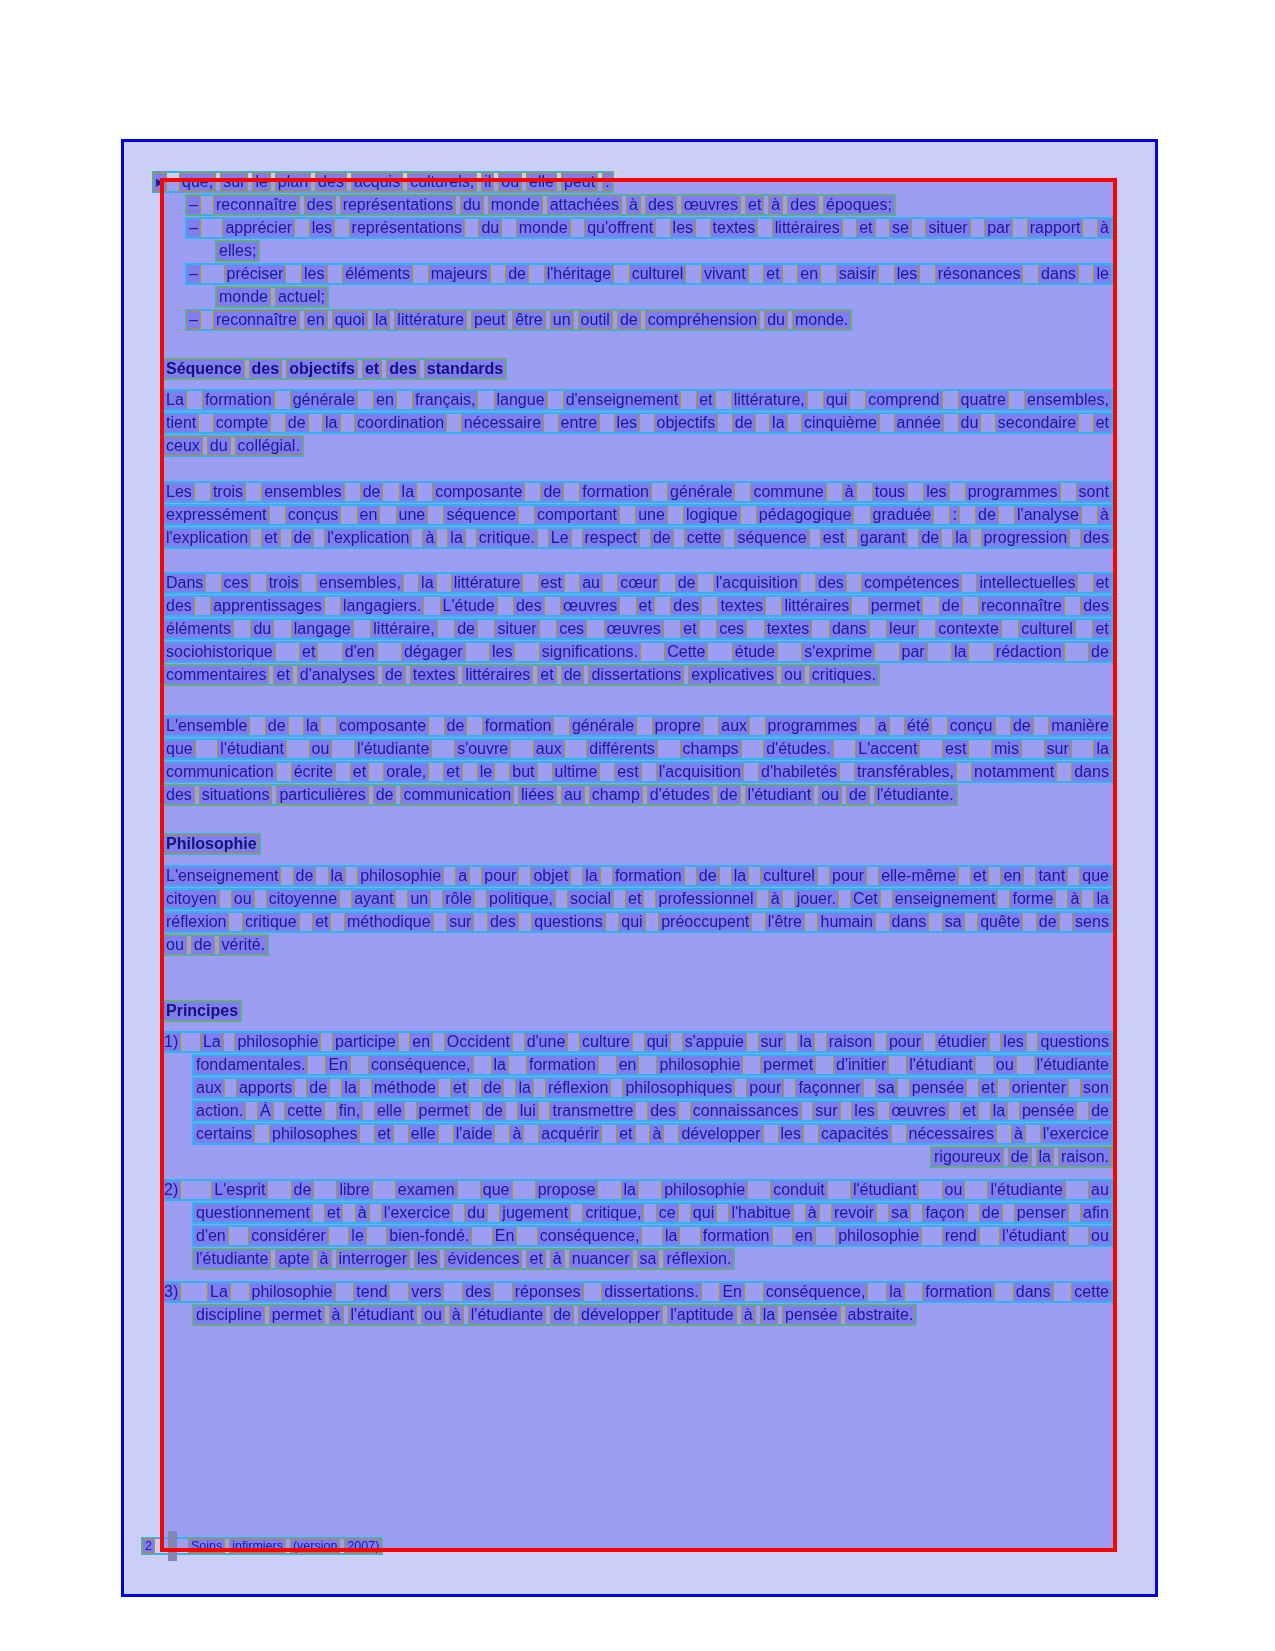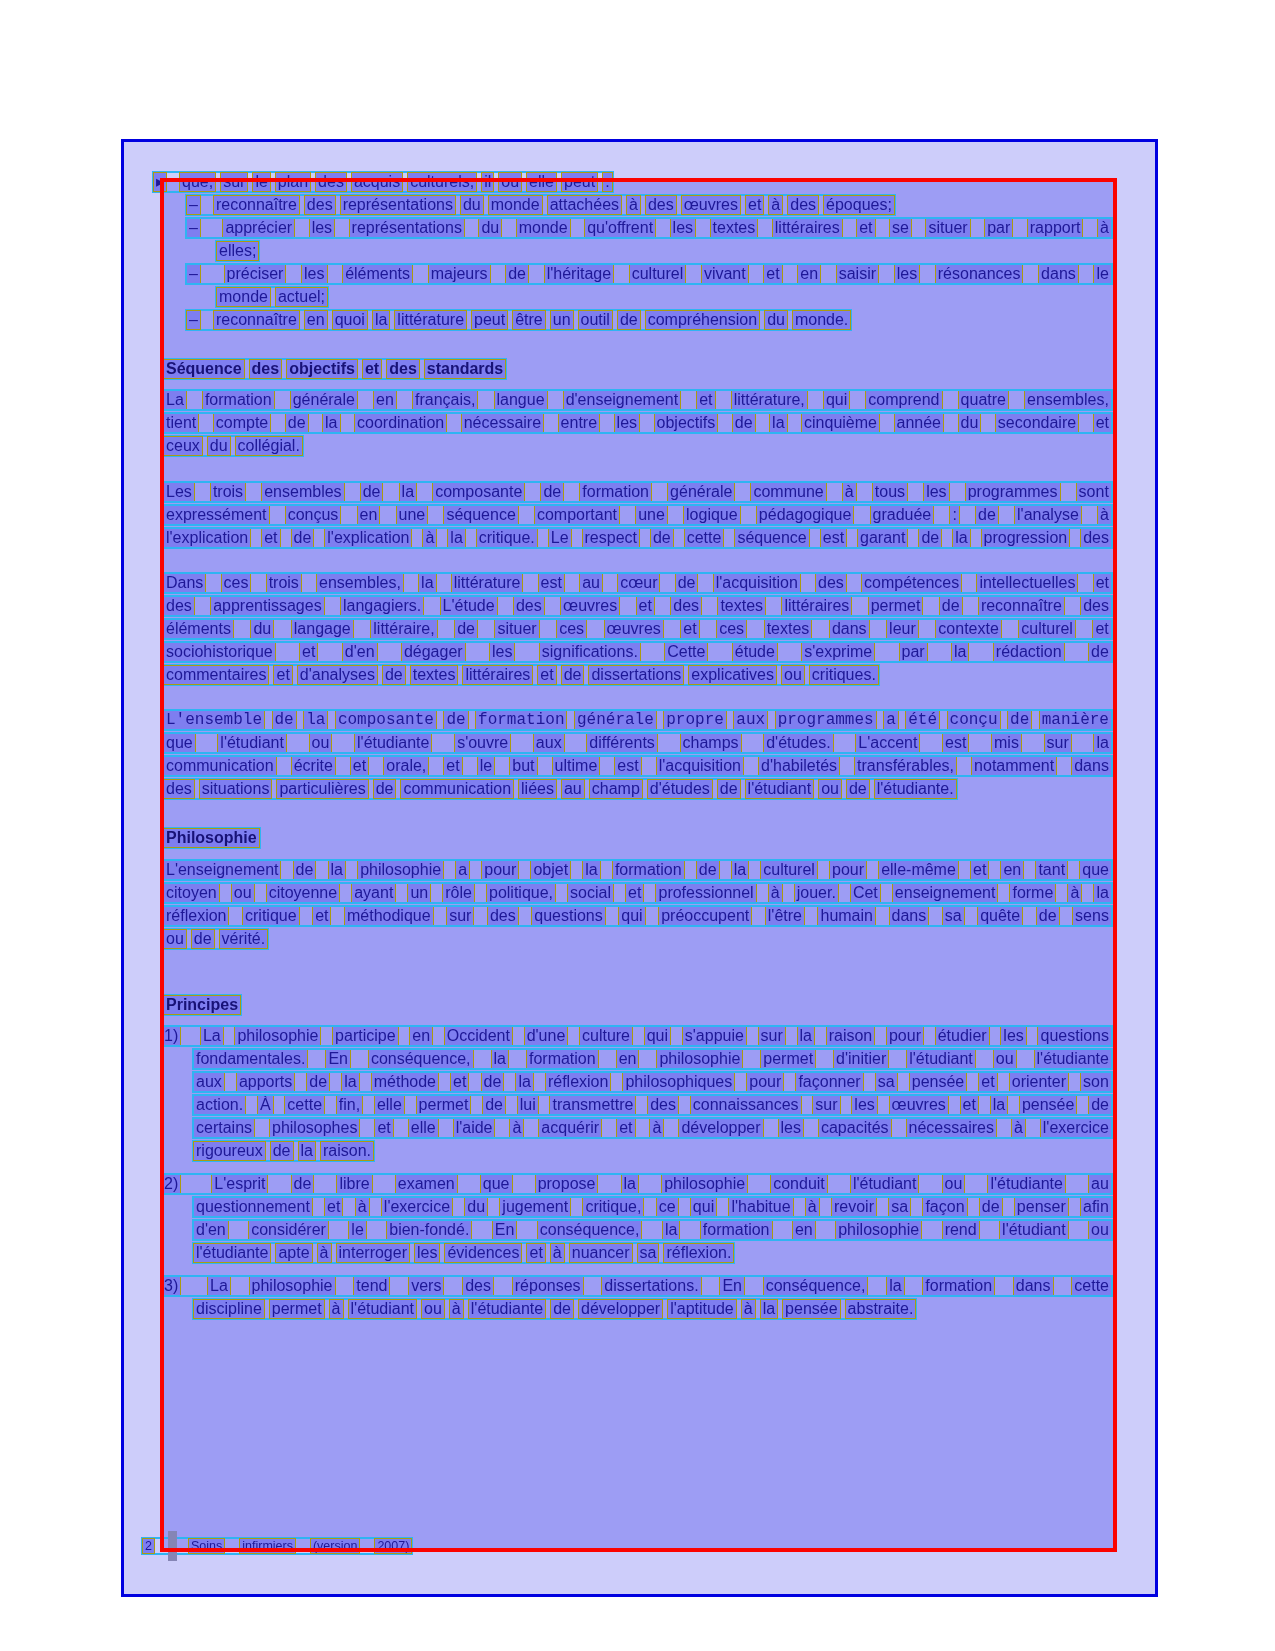--- a/index.html
+++ b/index.html
@@ -338,21 +338,21 @@
         <span class="w">de</span>
         <span class="w">textes</span>
         <span class="w">littéraires</span>
         <span class="w">et</span>
         <span class="w">de</span>
         <span class="w">dissertations</span>
         <span class="w">explicatives</span>
         <span class="w">ou</span>
         <span class="w">critiques.</span>
       </div></div>
-    <div class="row j" style="padding-left: 10px; margin-top: 22px; font-family: Liberation Mono, monospace;">
+    <div class="row j" style="padding-left: 10px; margin-top: 28px;">
       <div class="line">
         <span class="w">L'ensemble</span>
         <span class="w">de</span>
         <span class="w">la</span>
         <span class="w">composante</span>
         <span class="w">de</span>
         <span class="w">formation</span>
         <span class="w">générale</span>
         <span class="w">propre</span>
         <span class="w">aux</span>
@@ -582,21 +582,21 @@
         <span class="w">et</span>
         <span class="w">à</span>
         <span class="w">développer</span>
         <span class="w">les</span>
         <span class="w">capacités</span>
         <span class="w">nécessaires</span>
         <span class="w">à</span>
         <span class="w">l'exercice</span>
       </div>
     </div>
-    <div class="row" style="padding-left: 40px;"><div class="line">
+    <div class="row" style="padding-left: 40px; text-align: right;"><div class="line">
         <span class="w">rigoureux</span>
         <span class="w">de</span>
         <span class="w">la</span>
         <span class="w">raison.</span>
       </div></div>
     <div class="row j" style="padding-left: 8px; margin-top: 10px;">
       <div class="line">
         <span class="w mk">2)</span>
         <span class="w">L'esprit</span>
         <span class="w">de</span>
@@ -697,21 +697,21 @@
         <span class="w">la</span>
         <span class="w">pensée</span>
         <span class="w">abstraite.</span>
       </div></div>
   </div>
 
 <div class="footer">
   <div class="line">
     <span class="w">2</span>
     <span class="pagebar"></span>
-    <span style="display:inline-flex;gap:16px;">
+    <span style="display:inline-flex;gap:6px;">
         <span class="w">Soins</span>
         <span class="w">infirmiers</span>
         <span class="w">(version</span>
         <span class="w">2007)</span>
       </span>
   </div>
 </div>
 
 <div class="region-border"></div>
 

